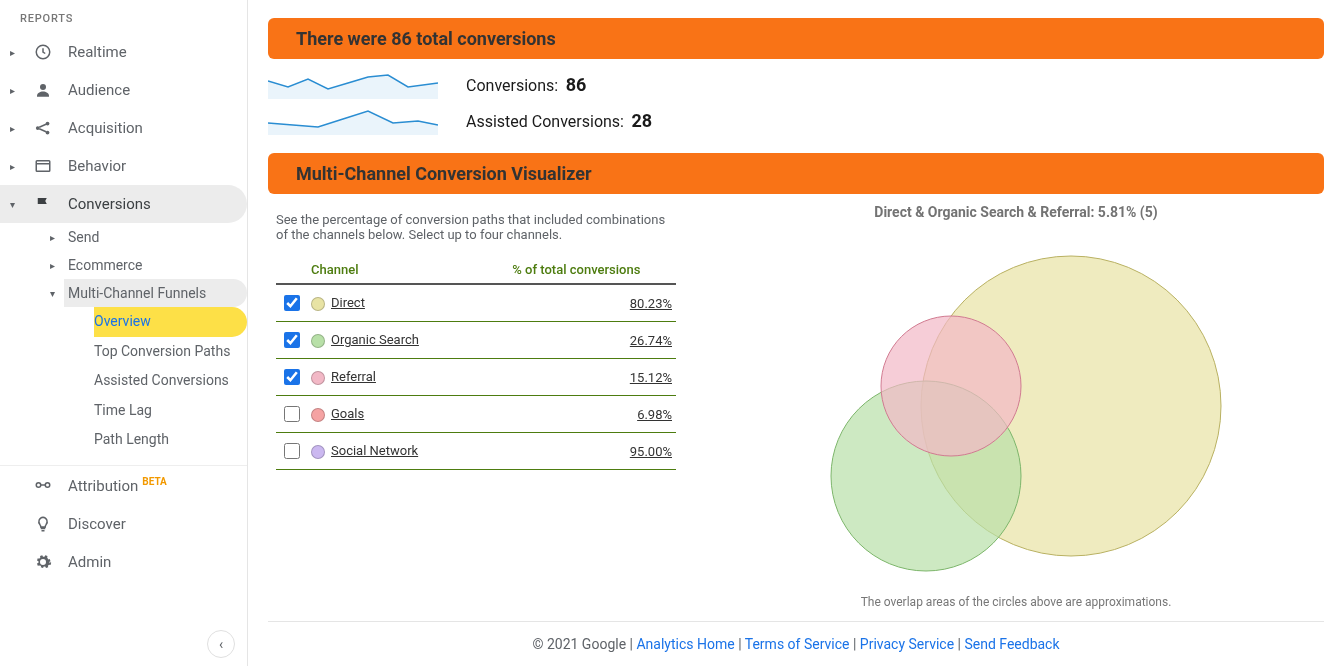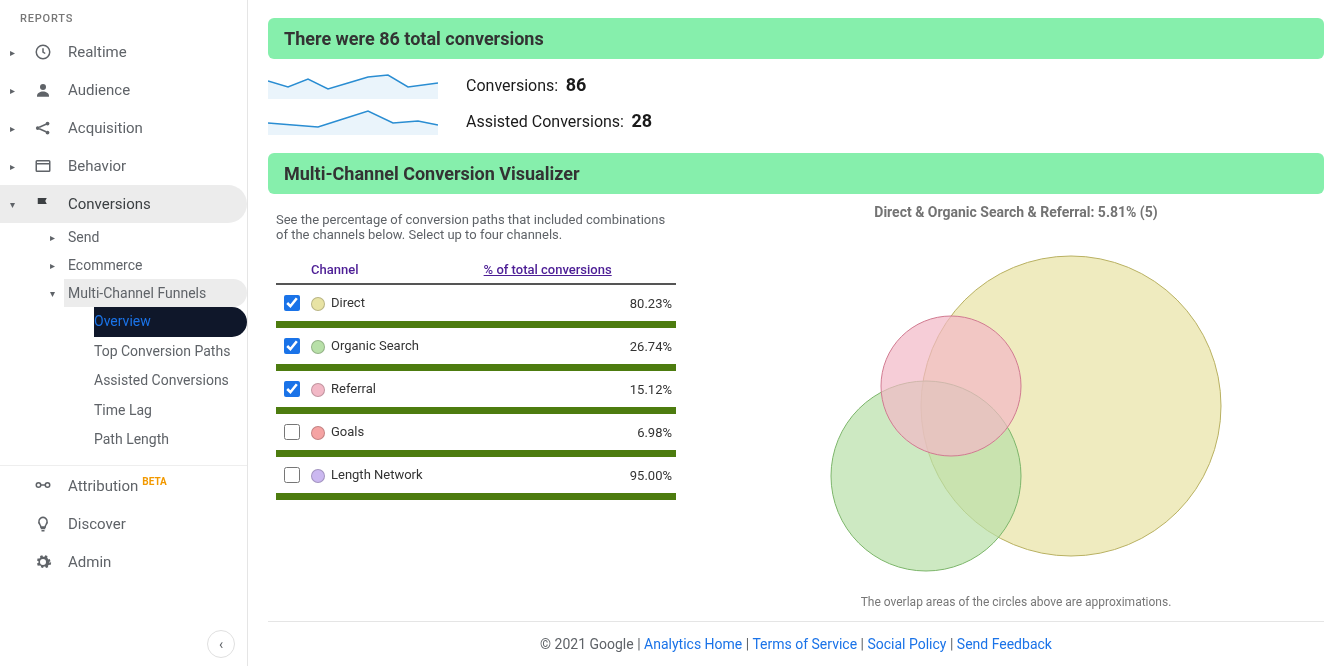--- a/index.html
+++ b/index.html
@@ -63,59 +63,59 @@
   }
   .sub-item .caret2{ width:10px; font-size:10px; color:#5f6368; margin-left:-14px; }
   .sub-item.open { background:#ececec; border-radius: 0 20px 20px 0; }
   .leaf-list{ padding-left: 94px; }
   .leaf-item{
     padding:6px 12px 6px 0;
     font-size:14px; color:#5f6368; cursor:pointer;
     line-height:1.25;
   }
   .leaf-item.active{
-    color:#1a73e8; background:#0f172a; border-radius:0 20px 20px 0;
+    color:#1a73e8; background:#fde047; border-radius:0 20px 20px 0;
   }
   .beta-tag{ color:#f29900; font-size:10px; font-weight:700; vertical-align: super; margin-left:4px;}
   .sidebar-collapse{
     position:absolute; bottom:8px; right:12px;
     width:28px;height:28px;border-radius:50%;
     display:flex;align-items:center;justify-content:center;
     background:#fff;border:1px solid #e0e0e0;color:#5f6368;cursor:pointer;
   }
 
   
   .main {
     flex:1; padding: 0 16px 0 20px; overflow-y:auto;
   }
   .panel-title{
-    background:#86efac;
+    background:#f97316;
     border-radius:6px;
-    padding:10px 16px;
+    padding:10px 28px;
     font-size:18px;
     font-weight:700;
     margin:18px 0 10px;
     color:#333;
   }
   .spark-row{
     display:flex; align-items:center; gap:28px;
     margin:6px 0;
   }
   .spark{
     width:170px; height:30px; flex:0 0 170px;
   }
   .metric-label{ font-size:16px;}
   .metric-val{ font-size:18px; font-weight:700; margin-left:4px;}
   .subtext{ font-size:13px; color:#5f6368; max-width:400px; margin:8px 0 14px;}
 
   .mcv-body{ display:flex; gap:32px; align-items:flex-start;margin-left:8px;}
   .ch-table{ width:400px; border-collapse:collapse; font-size:13px;}
-  .ch-table th{ text-align:left; color:#4c1d95; font-weight:500; padding:6px 4px; border-bottom:2px solid #555;}
-  .ch-table th.right{ text-align:left;text-decoration:underline;}
-  .ch-table td{ padding:7px 4px; border-bottom:7px solid #4d7c0f; color:#333;}
+  .ch-table th{ text-align:left; color:#4d7c0f; font-weight:500; padding:6px 4px; border-bottom:2px solid #555;}
+  .ch-table th.right{ text-align:center;}
+  .ch-table td{ padding:7px 4px; border-bottom:1px solid #4d7c0f; color:#333;text-decoration:underline;}
   .ch-table td.right{ text-align:right;}
   .ch-cb{ width:16px;height:16px; accent-color:#1a73e8;}
   .ch-dot{ display:inline-block;width:14px;height:14px;border-radius:50%;margin-right:6px;vertical-align:middle;border:1px solid rgba(0,0,0,0.2);}
   .venn-col{ flex:1; text-align:center;}
   .venn-title{ font-size:14px; font-weight:700; color:#737373; margin-bottom:6px;}
   .venn-svg{ width:420px; height:360px;}
   .venn-note{ font-size:12px; color:#777; margin-top:6px;}
 
   .footer{
     border-top:1px solid #e5e5e5;
@@ -310,21 +310,21 @@
                 <td><span class="ch-dot" style="background:#f2b8c6"></span><span>Referral</span></td>
                 <td class="right">15.12%</td>
               </tr>
               <tr>
                 <td><input type="checkbox" class="ch-cb" style=""></td>
                 <td><span class="ch-dot" style="background:#f5a3a3"></span><span>Goals</span></td>
                 <td class="right">6.98%</td>
               </tr>
               <tr>
                 <td><input type="checkbox" class="ch-cb" style=""></td>
-                <td><span class="ch-dot" style="background:#cbb8f0"></span><span>Length Network</span></td>
+                <td><span class="ch-dot" style="background:#cbb8f0"></span><span>Social Network</span></td>
                 <td class="right">95.00%</td>
               </tr>
             </tbody>
         </table>
       </div>
 
       <div class="venn-col">
         <div class="venn-title">Direct &amp; Organic Search &amp; Referral: 5.81% (5)</div>
         <svg class="venn-svg" viewBox="0 0 420 360">
           <circle cx="265" cy="180" r="150" fill="#e8e3a4" fill-opacity="0.7" stroke="#b8b060"></circle>
@@ -335,19 +335,19 @@
       </div>
     </div>
 
     <div class="footer">
       <span>© 2021 Google</span>
       <span> | </span>
       <a href="#">Analytics Home</a>
       <span> | </span>
       <a href="#">Terms of Service</a>
       <span> | </span>
-      <a href="#">Social Policy</a>
+      <a href="#">Privacy Service</a>
       <span> | </span>
       <a href="#">Send Feedback</a>
     </div>
 
   </div>
 </div>
 
 </body></html>

